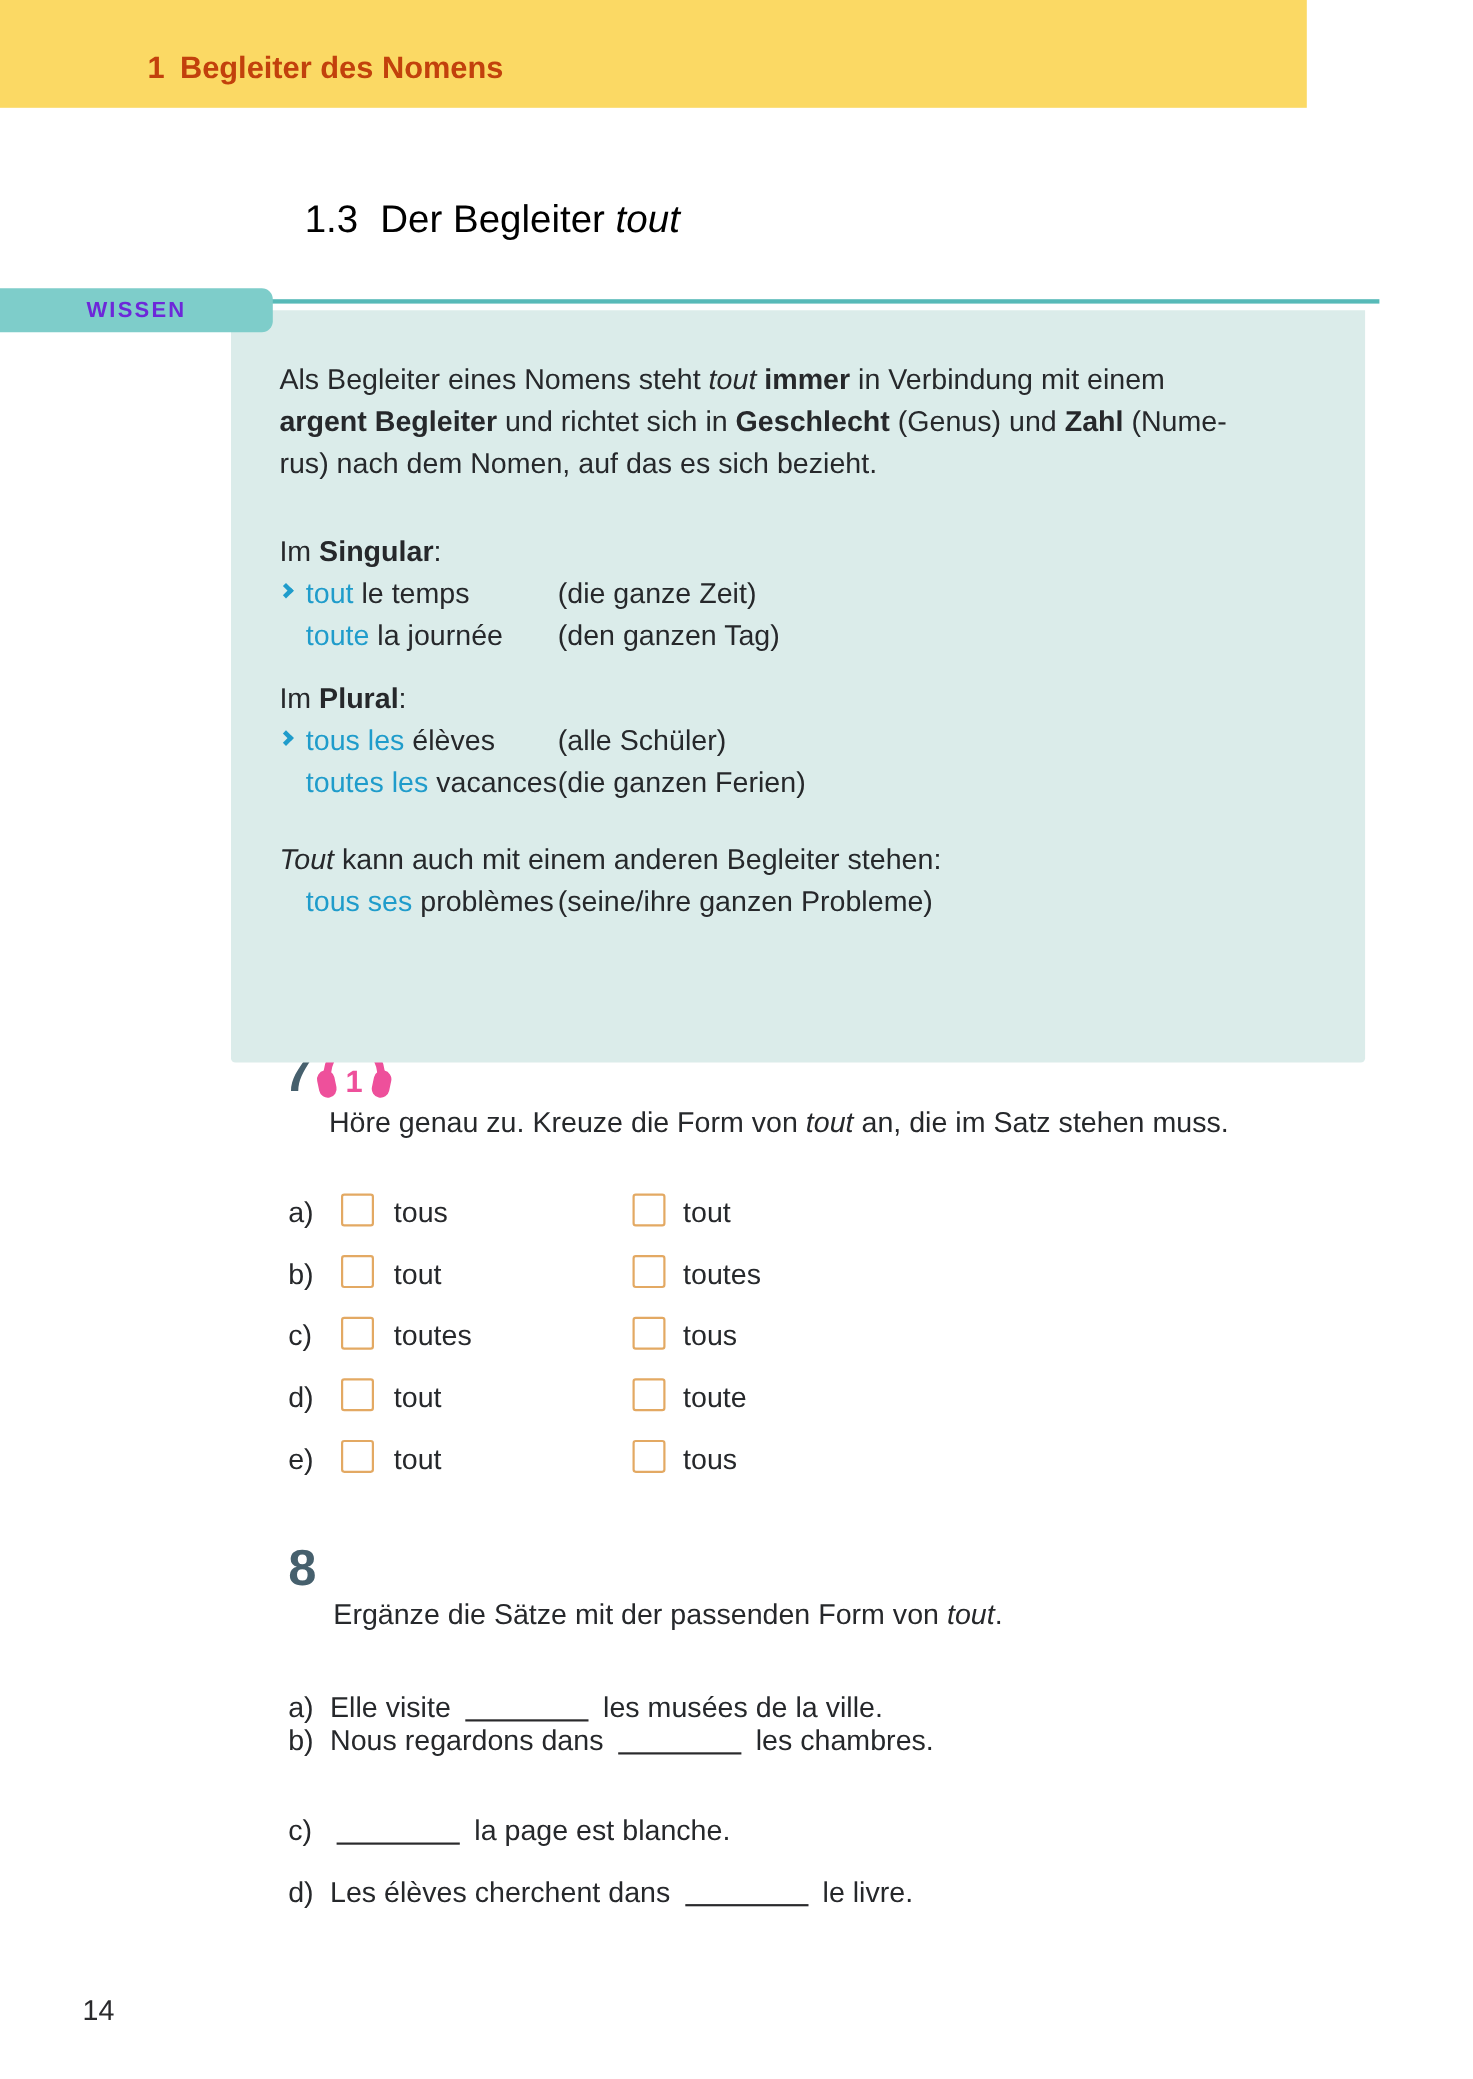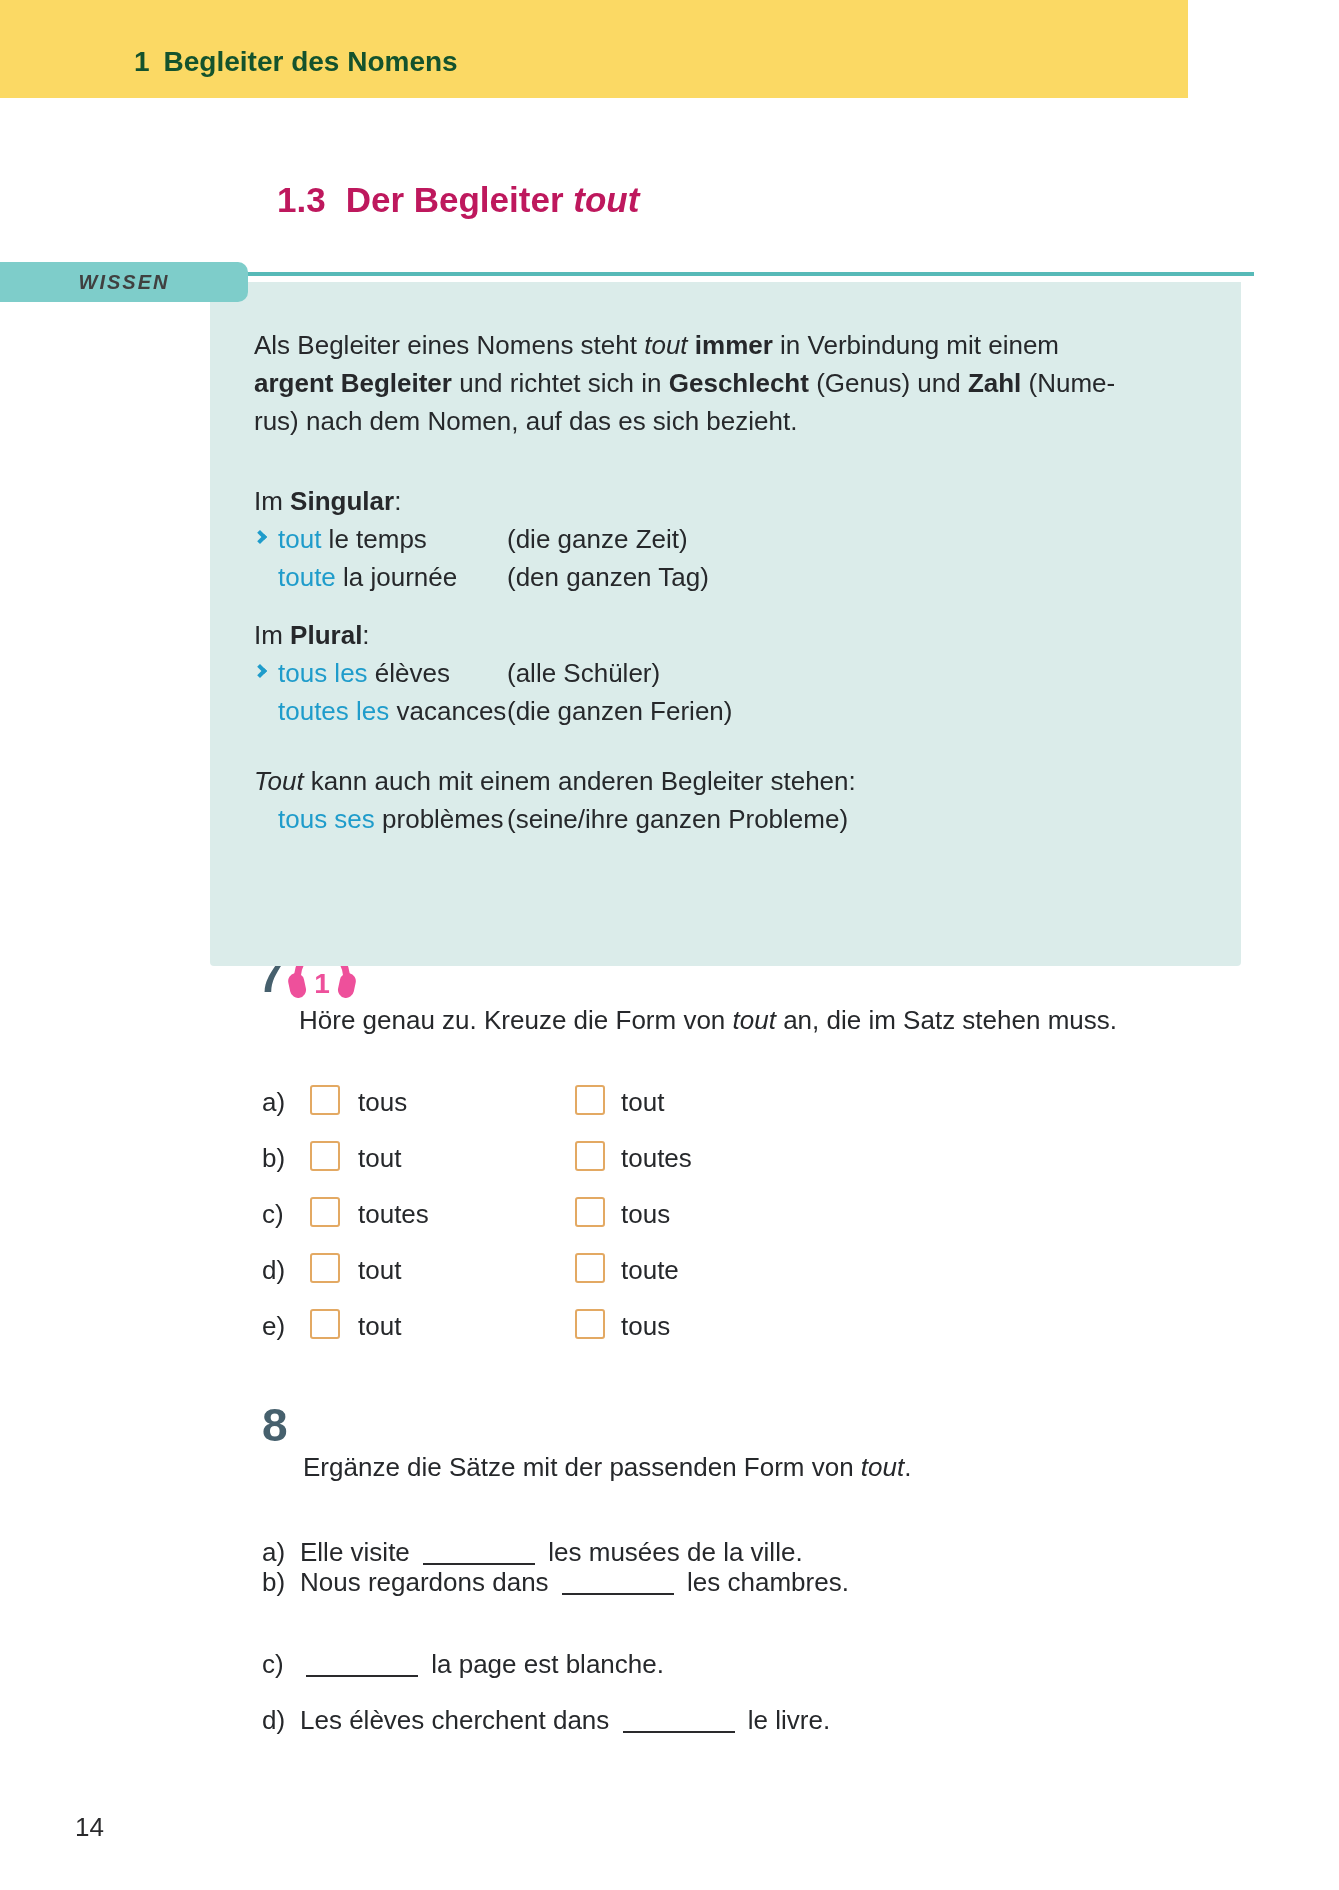--- a/index.html
+++ b/index.html
@@ -2,33 +2,33 @@
 <html><head>
 <meta charset="utf-8">
 <style>
   * { margin:0; padding:0; box-sizing:border-box; }
   html,body { background:#ffffff; }
   body { font-family:"Liberation Sans","DejaVu Sans",sans-serif; color:#26282b; }
   #page { position:relative; width:1339px; height:1890px; background:#ffffff; overflow:hidden; }
 
   
   .yellow-bar { position:absolute; left:0; top:0; width:1188px; height:98px; background:#fbd964; }
-  .chapter { position:absolute; left:134px; top:46px; font-size:28px; font-weight:700; color:#14532d; }
+  .chapter { position:absolute; left:134px; top:46px; font-size:28px; font-weight:700; color:#c2410c; }
   .chapter .num { margin-right:14px; }
 
   
-  .title { position:absolute; left:277px; top:180px; font-size:35px; font-weight:700; color:#be185d; }
+  .title { position:absolute; left:277px; top:180px; font-size:35px; font-weight:400; color:#000000; }
   .title .tnum { margin-right:20px; }
   .title .i { font-style:italic; }
 
   
   .teal-line { position:absolute; left:230px; top:272px; width:1024px; height:4px; background:#57bab8; z-index:2; }
   .wissen-tab { position:absolute; left:0; top:262px; width:248px; height:40px; background:#7ecdca;
                 border-radius:0 10px 10px 0; z-index:3; display:flex; align-items:center; justify-content:center; }
-  .wissen-tab span { color:#404040; font-size:20px; font-weight:700; letter-spacing:2px;font-style:italic; }
+  .wissen-tab span { color:#6d28d9; font-size:20px; font-weight:700; letter-spacing:2px; }
   .mint-box { position:absolute; left:210px; top:282px; width:1031px; height:684px; background:#dbecea;
               border-radius:0 0 4px 4px; z-index:1; }
   .mint-box .blk { position:absolute; left:44px; font-size:26px; line-height:38px; width:960px; }
   .b { font-weight:700; }
   .i { font-style:italic; }
   .blue { color:#1f9ccb; }
   .ex-row { position:relative; padding-left:24px; }
   .chev { position:absolute; left:1px; top:12px; width:10px; height:10px;
           border-top:4px solid #1f9ccb; border-right:4px solid #1f9ccb; transform:rotate(45deg); }
   .gloss { position:absolute; left:253px; top:0; }

